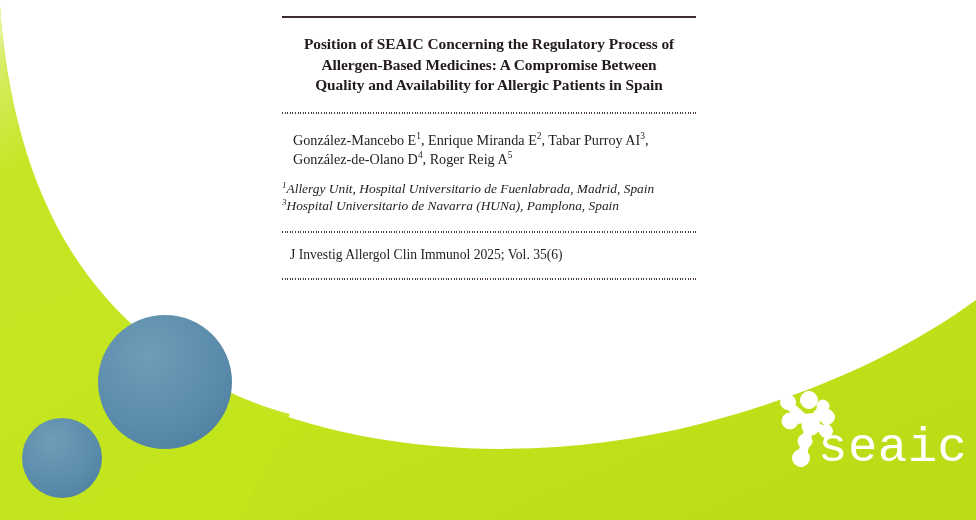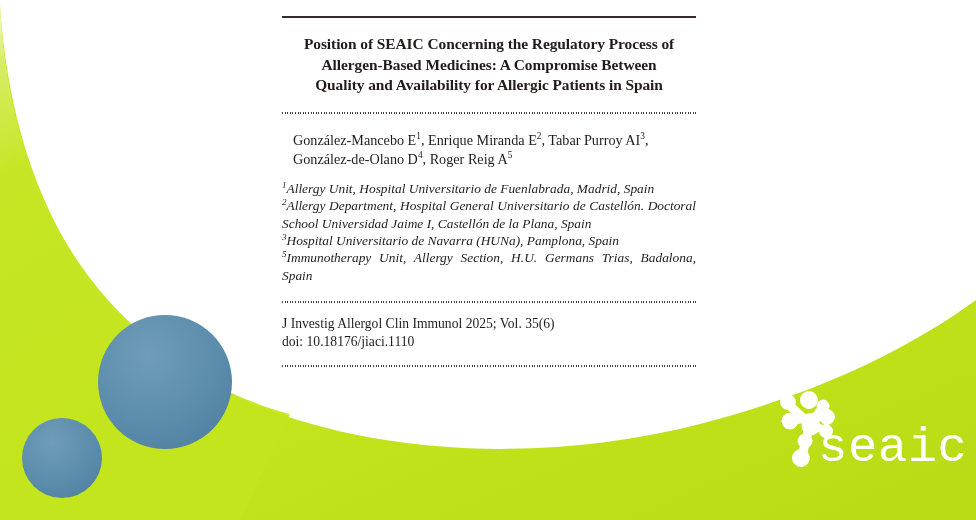--- a/index.html
+++ b/index.html
@@ -89,21 +89,21 @@
   .affiliation sup { font-size: 9px; vertical-align: super; line-height: 0; font-style: italic; }
 
   #affiliations { margin-top: 8px; }
 
   #citation-block {
     font-family: "Liberation Serif", serif;
     font-size: 13.6px;
     line-height: 1.30;
     color: #1d1d1d;
   }
-  #citation-block div { margin: 0; }
+  #citation-block div { margin: 8px; }
 
   
   #seaic-logo {
     position: absolute;
     left: 778px;
     top: 386px;
     width: 190px;
     height: 100px;
     z-index: 4;
     display: flex;
@@ -185,30 +185,27 @@
     <h1 id="paper-title">Position of SEAIC Concerning the Regulatory Process of Allergen-Based Medicines: A Compromise Between Quality and Availability for Allergic Patients in Spain</h1>
 
     <div class="rule-dotted tight"></div>
 
     <p id="author-list">
       <span>González-Mancebo E</span><sup>1</sup><span>, </span><span>Enrique Miranda E</span><sup>2</sup><span>, </span><span>Tabar Purroy AI</span><sup>3</sup><span>, </span><span>González-de-Olano D</span><sup>4</sup><span>, </span><span>Roger Reig A</span><sup>5</sup>
     </p>
 
     <div id="affiliations">
       <p class="affiliation"><sup>1</sup><span>Allergy Unit, Hospital Universitario de Fuenlabrada, Madrid, Spain</span></p>
-      <p class="affiliation"><sup>2</sup><span>Allergy Department, Hospital General Universitario de Castellón. Doctoral School Universidad Jaime I, Castellón de la Plana, Spain</span></p>
       <p class="affiliation"><sup>3</sup><span>Hospital Universitario de Navarra (HUNa), Pamplona, Spain</span></p>
-      <p class="affiliation"><sup>5</sup><span>Immunotherapy Unit, Allergy Section, H.U. Germans Trias, Badalona, Spain</span></p>
     </div>
 
     <div class="rule-dotted" style="margin-top:16px;"></div>
 
     <div id="citation-block">
       <div>J Investig Allergol Clin Immunol 2025; Vol. 35(6)</div>
-      <div>doi: 10.18176/jiaci.1110</div>
     </div>
 
     <div class="rule-dotted last"></div>
   </div>
 
   <div id="seaic-logo">
 
     <svg id="seaic-mark" width="64" height="86" viewBox="0 0 64 86">
       <g fill="#ffffff" stroke="#ffffff" stroke-linecap="round" stroke-linejoin="round">
 

